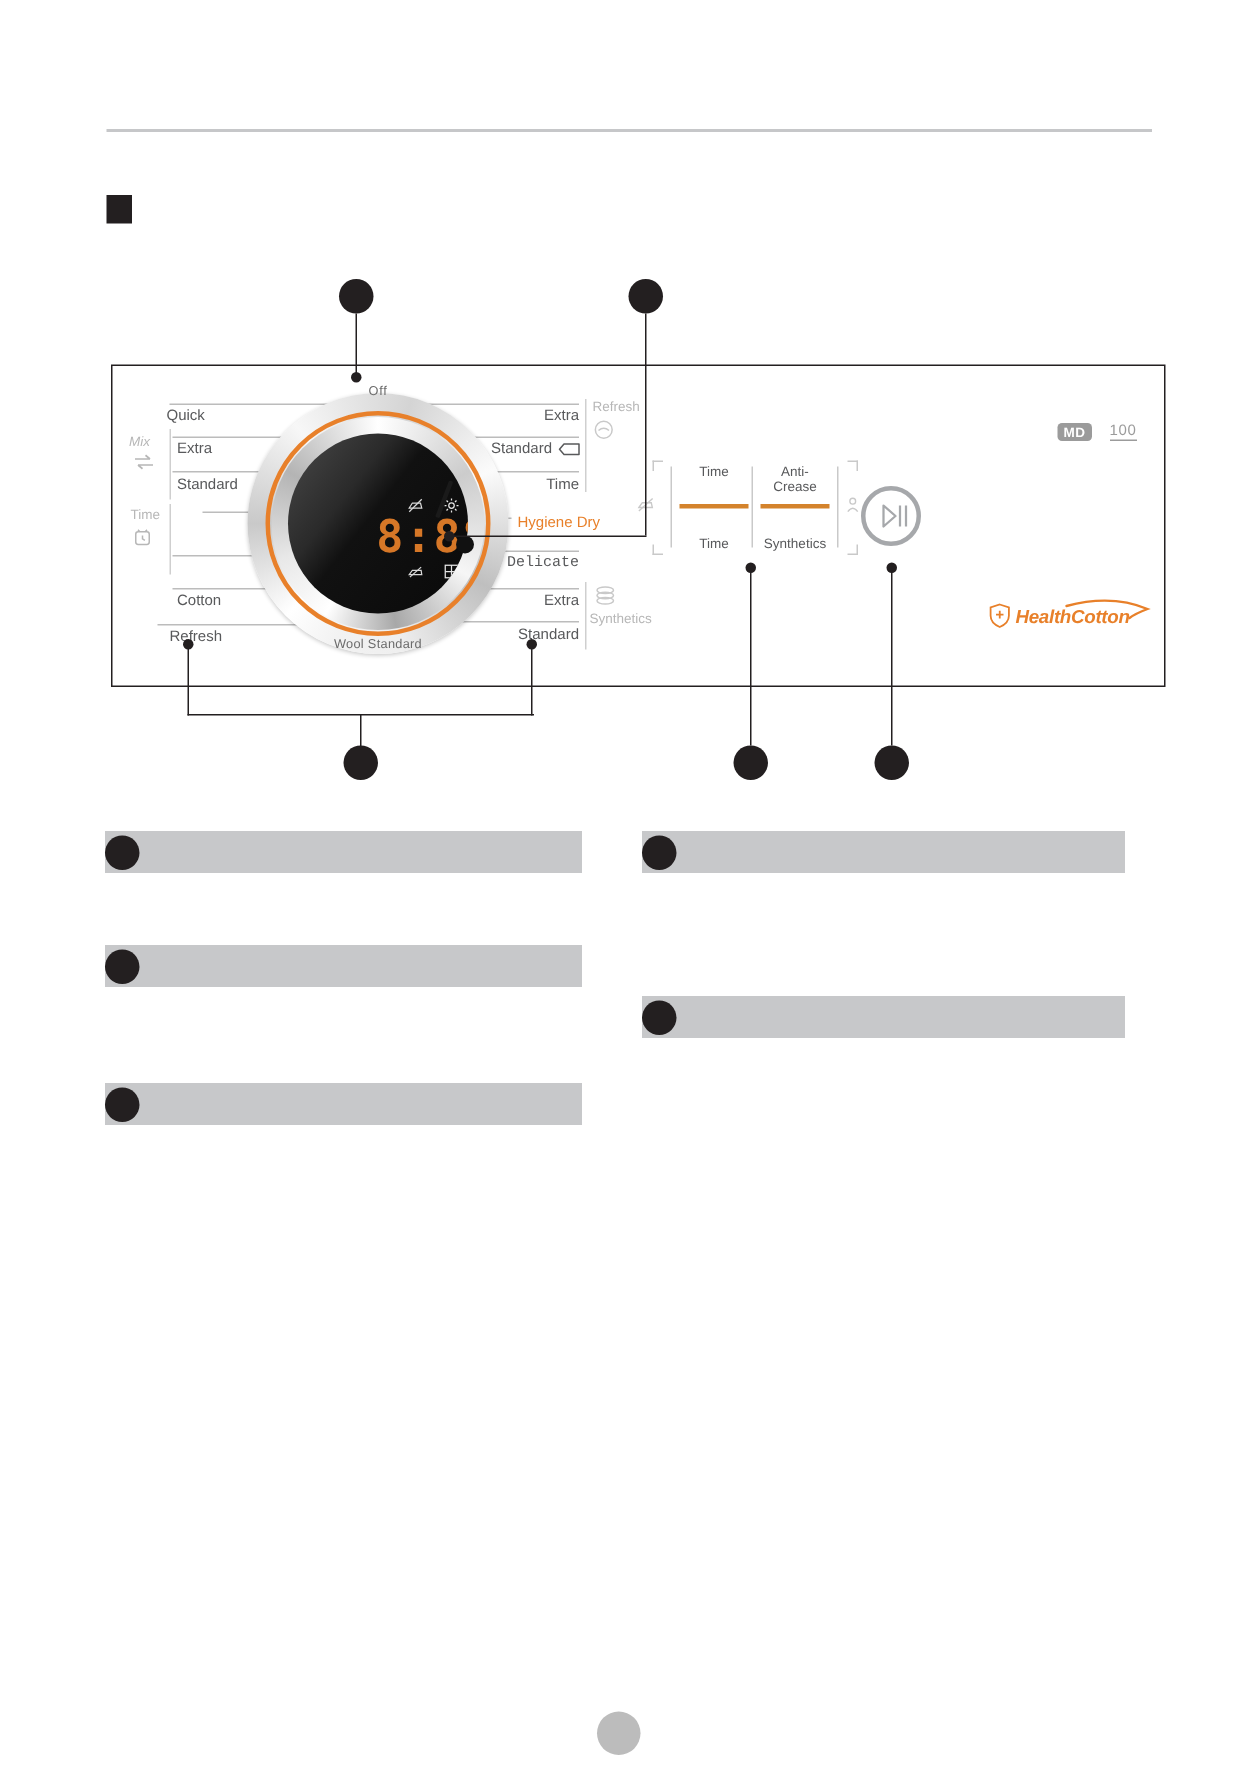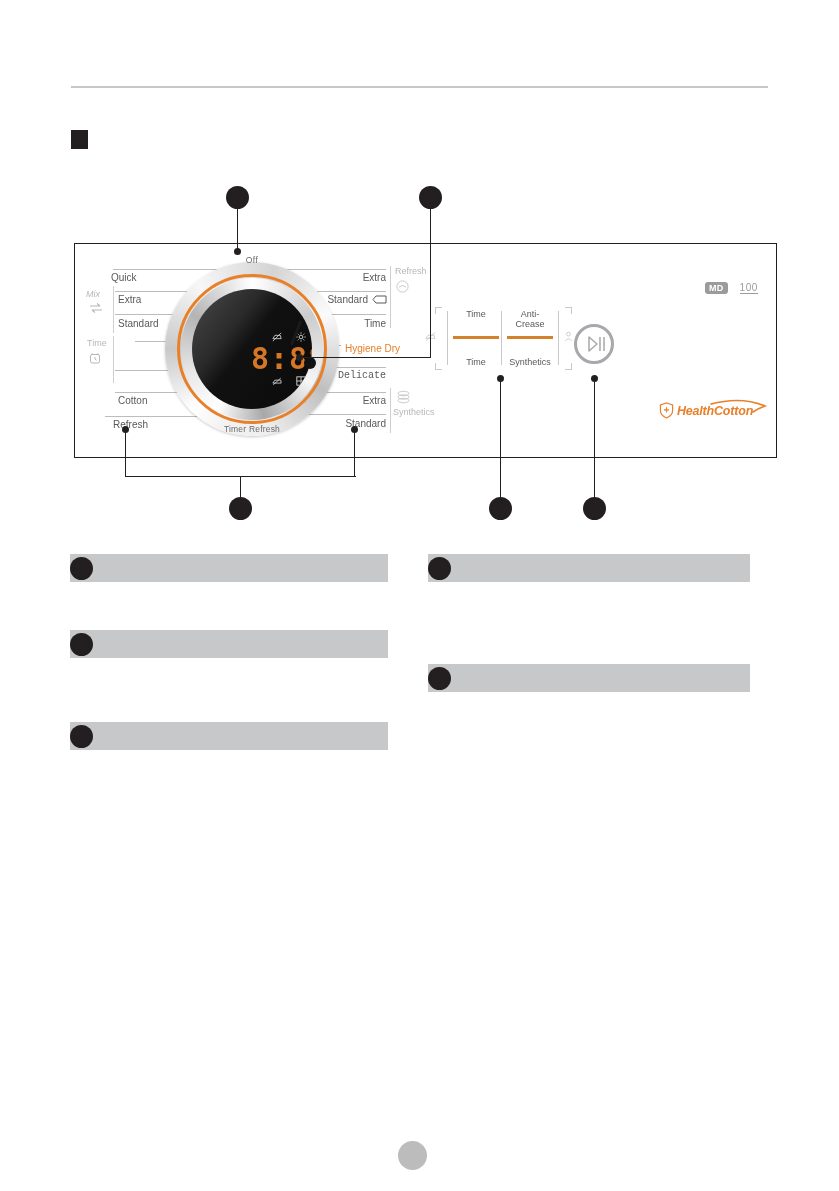--- a/index.html
+++ b/index.html
@@ -399,21 +399,21 @@
         <svg class="disp-ico" viewBox="0 0 12 12">
           <rect x="1" y="1" width="10" height="10" stroke="#e6e6e6" stroke-width="1" fill="none"></rect>
           <path d="M6 1 V11 M1 6 H11" stroke="#e6e6e6" stroke-width="1"></path>
         </svg>
       </div>
     </div>
     <div class="dial-pointer"></div>
   </div>
   <div class="dial-knob-dot"></div>
   <div class="dial-label-off">Off</div>
-  <div class="dial-label-wool">Timer Refresh</div>
+  <div class="dial-label-wool">Wool Standard</div>
 </div>
 
 <div class="touch-group">
   <div class="corner" style="left:-12px; top:4px;  border-left-width:1px; border-top-width:1px;"></div>
   <div class="corner" style="left:-12px; top:60px; border-left-width:1px; border-bottom-width:1px;"></div>
   <div class="corner" style="left:118px; top:4px;  border-right-width:1px; border-top-width:1px;"></div>
   <div class="corner" style="left:118px; top:60px; border-right-width:1px; border-bottom-width:1px;"></div>
 
   <svg style="position:absolute; left:-22px; top:28px;" width="11" height="11" viewBox="0 0 12 12">
     <path d="M1 8 L3.5 4.5 H10 L10.8 8 Z" stroke="#c9c9c9" stroke-width="1" fill="none"></path>

